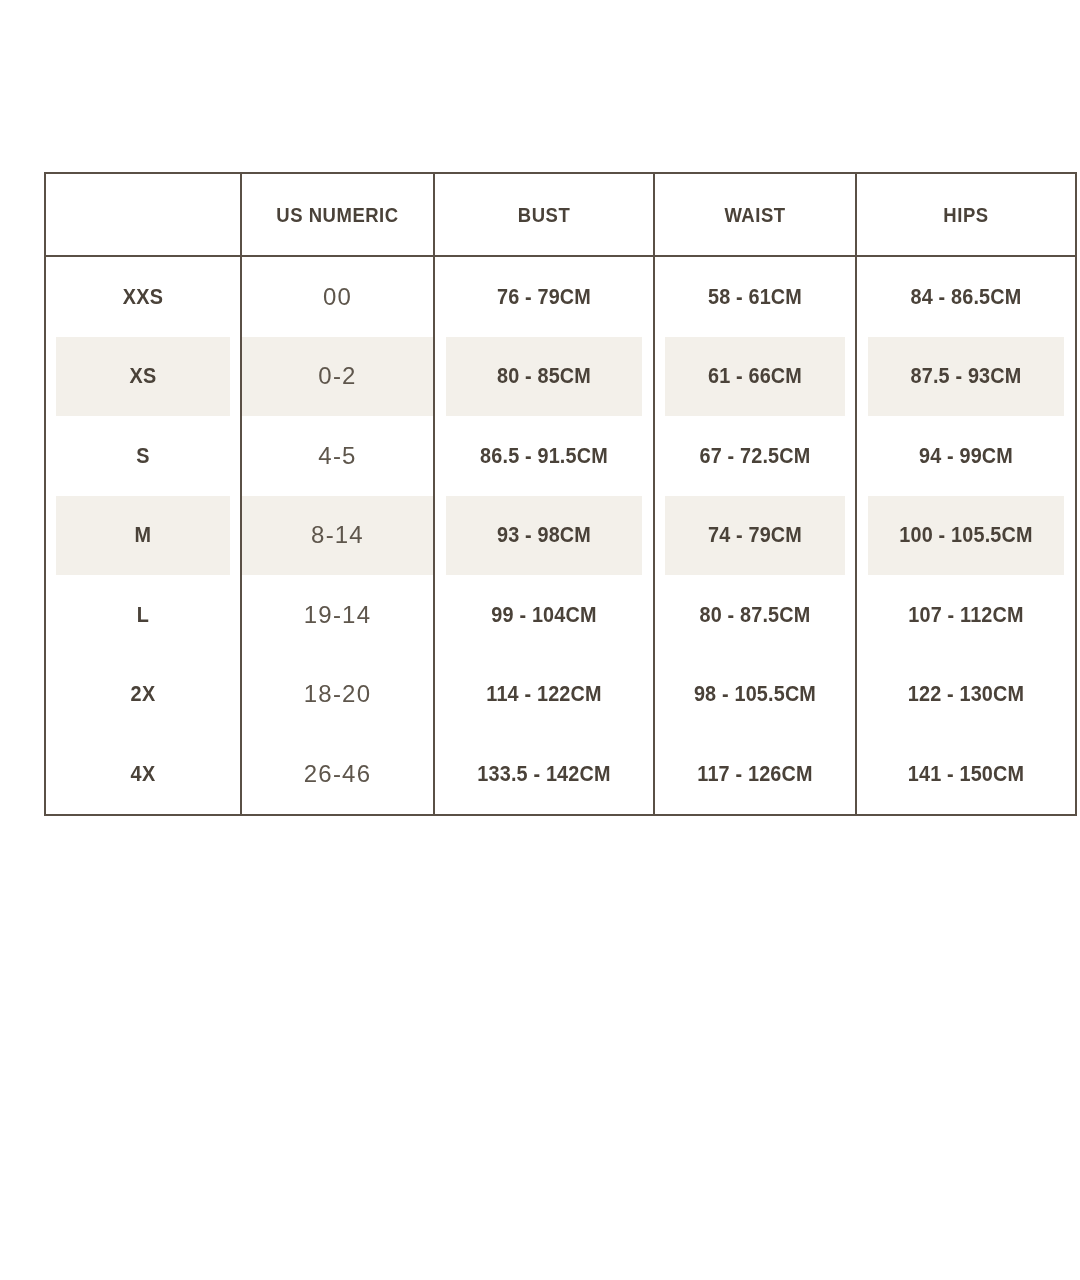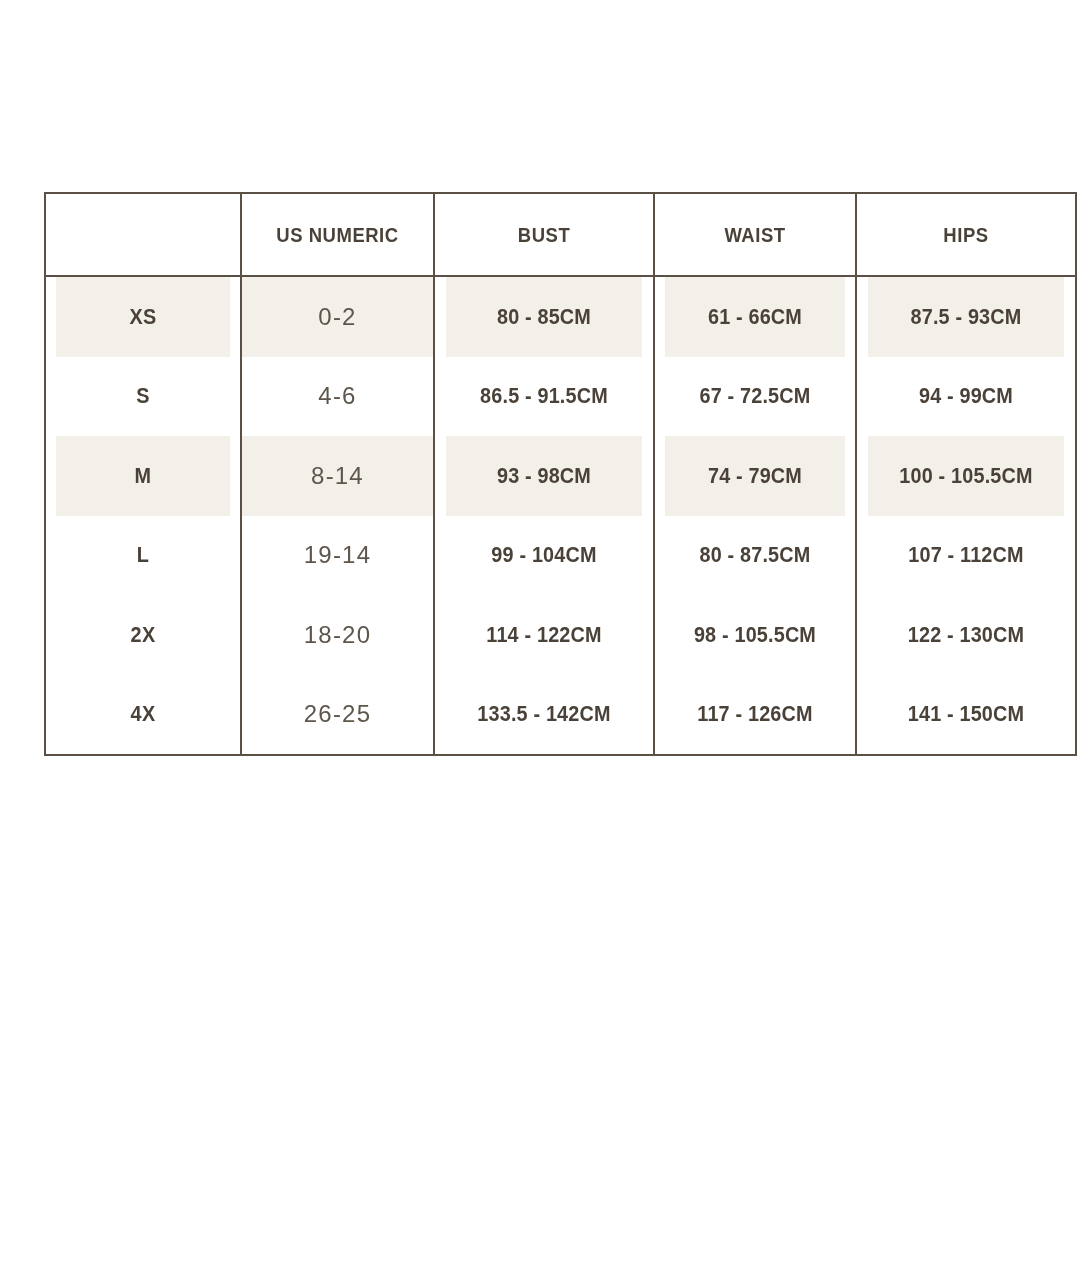--- a/index.html
+++ b/index.html
@@ -28,21 +28,20 @@
     left: 44px;
     top: 172px;
     width: 1031px;
   }
 
   table.size-chart {
     border-collapse: collapse;
     table-layout: fixed;
     width: 1031px;
     color: #4a4239;
-    margin-top: 20px;
   }
 
   
   col.c-size    { width: 196px; }
   col.c-numeric { width: 193px; }
   col.c-bust    { width: 220px; }
   col.c-waist   { width: 202px; }
   col.c-hips    { width: 220px; }
 
   
@@ -134,30 +133,37 @@
       <thead>
         <tr>
           <th class="corner-cell"></th>
           <th>US NUMERIC</th>
           <th>BUST</th>
           <th>WAIST</th>
           <th class="last-col">HIPS</th>
         </tr>
       </thead>
       <tbody id="chart-body">
+          <tr class="plain">
+            <td class="size-cell">XXS</td>
+            <td class="numeric-cell">00</td>
+            <td class="measure-cell">76 - 79CM</td>
+            <td class="measure-cell">58 - 61CM</td>
+            <td class="measure-cell last-col">84 - 86.5CM</td>
+          </tr>
           <tr class="shaded">
             <td class="size-cell">XS</td>
             <td class="numeric-cell">0-2</td>
             <td class="measure-cell">80 - 85CM</td>
             <td class="measure-cell">61 - 66CM</td>
             <td class="measure-cell last-col">87.5 - 93CM</td>
           </tr>
           <tr class="plain">
             <td class="size-cell">S</td>
-            <td class="numeric-cell">4-6</td>
+            <td class="numeric-cell">4-5</td>
             <td class="measure-cell">86.5 - 91.5CM</td>
             <td class="measure-cell">67 - 72.5CM</td>
             <td class="measure-cell last-col">94 - 99CM</td>
           </tr>
           <tr class="shaded">
             <td class="size-cell">M</td>
             <td class="numeric-cell">8-14</td>
             <td class="measure-cell">93 - 98CM</td>
             <td class="measure-cell">74 - 79CM</td>
             <td class="measure-cell last-col">100 - 105.5CM</td>
@@ -171,21 +177,21 @@
           </tr>
           <tr class="plain">
             <td class="size-cell">2X</td>
             <td class="numeric-cell">18-20</td>
             <td class="measure-cell">114 - 122CM</td>
             <td class="measure-cell">98 - 105.5CM</td>
             <td class="measure-cell last-col">122 - 130CM</td>
           </tr>
           <tr class="plain">
             <td class="size-cell">4X</td>
-            <td class="numeric-cell">26-25</td>
+            <td class="numeric-cell">26-46</td>
             <td class="measure-cell">133.5 - 142CM</td>
             <td class="measure-cell">117 - 126CM</td>
             <td class="measure-cell last-col">141 - 150CM</td>
           </tr>
         </tbody>
     </table>
   </div>
 </div>
 
 </body></html>

